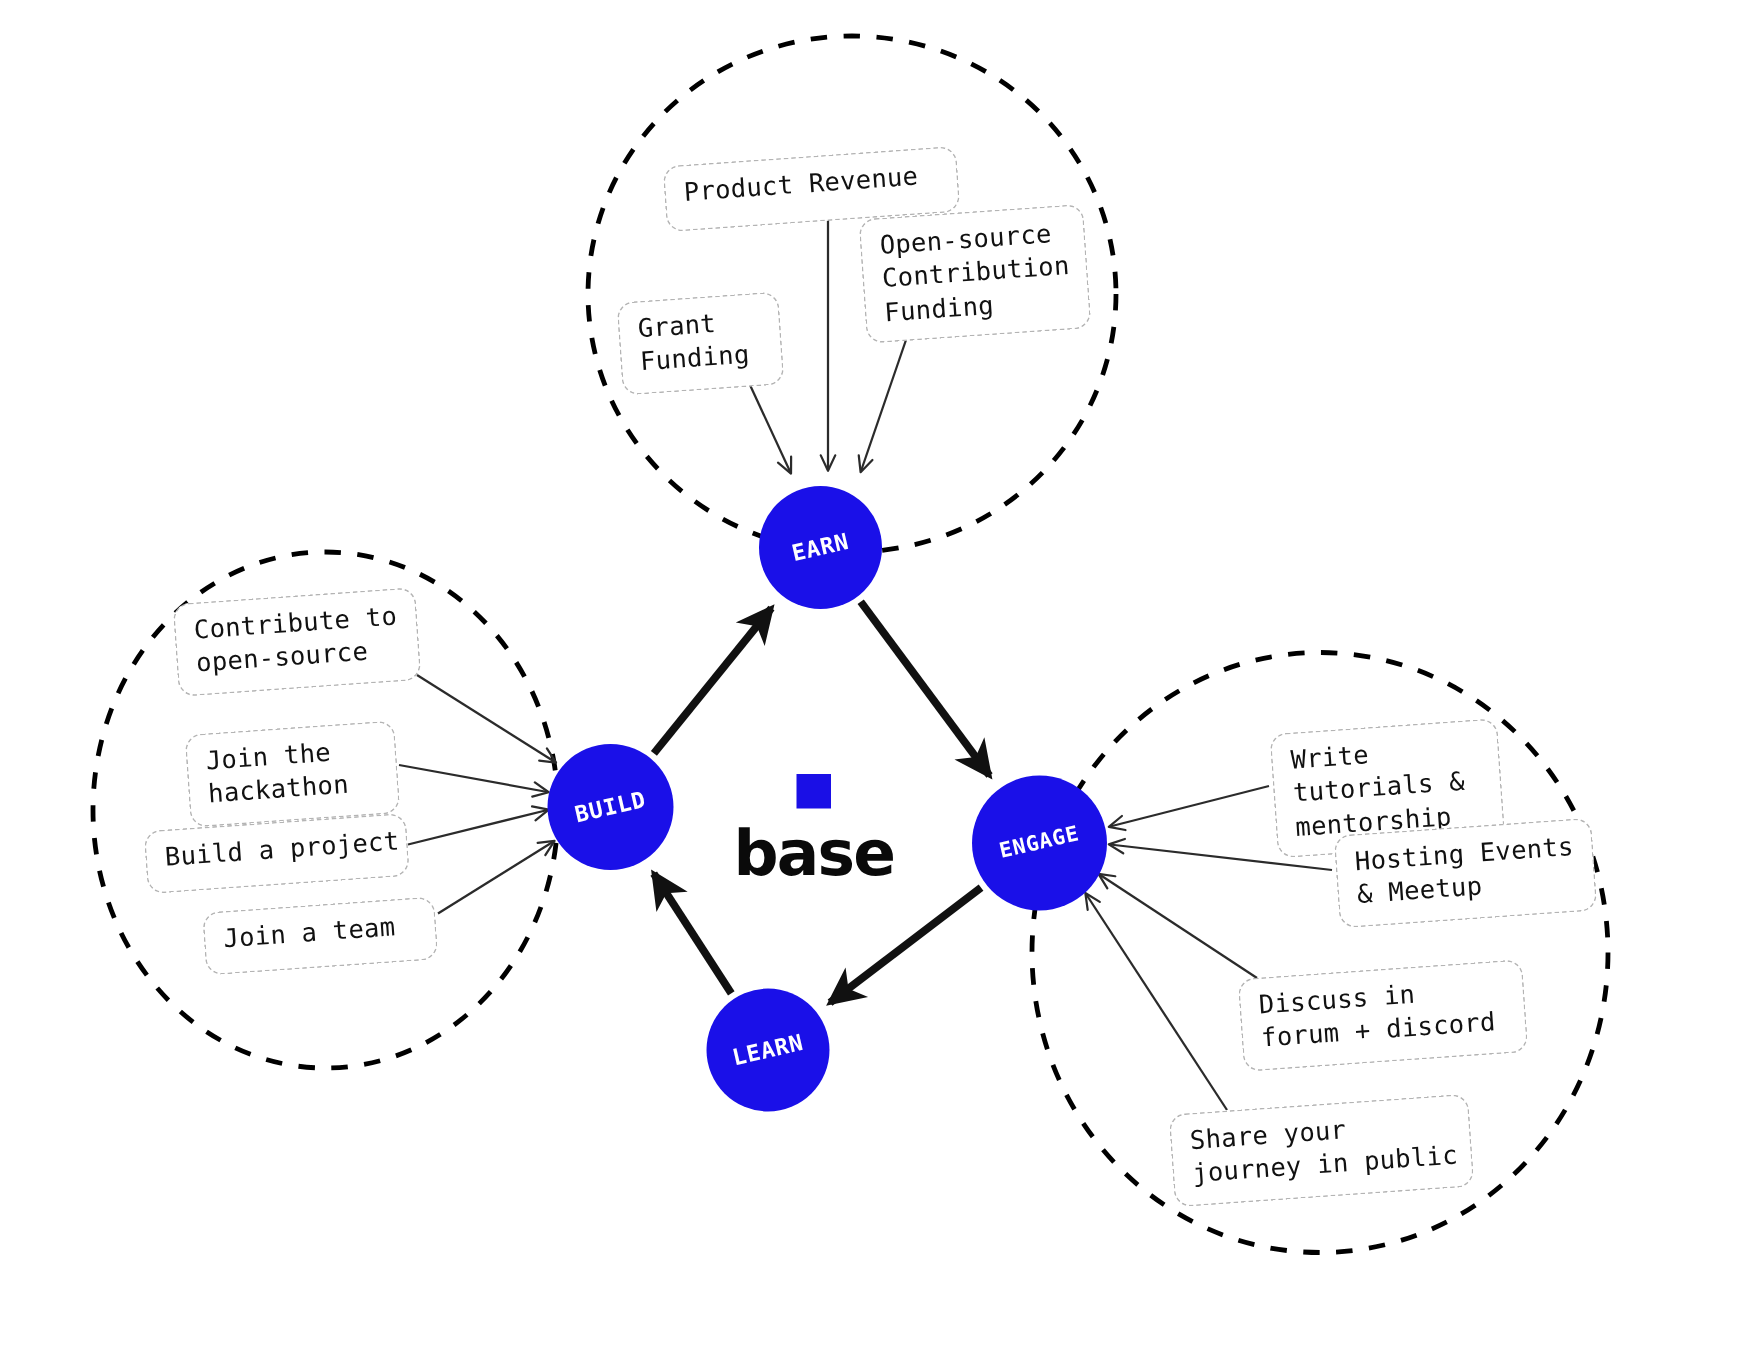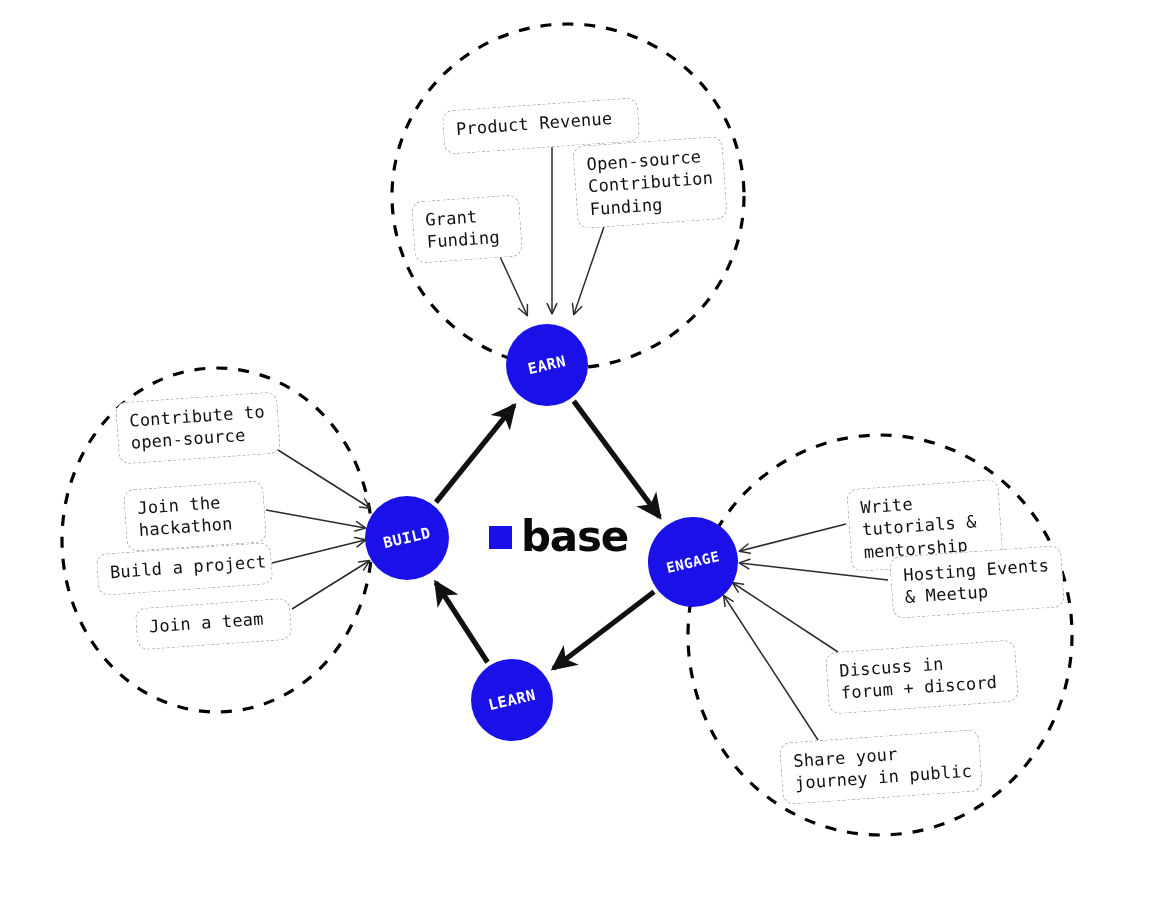--- a/index.html
+++ b/index.html
@@ -76,20 +76,21 @@
     white-space: pre;
     letter-spacing: 0.2px;
   }
 
   
   #brand {
     position: absolute;
     display: flex;
     align-items: center;
     gap: 9px;
+    flex-direction: column;
   }
   #brand .brand-mark {
     width: 23px;
     height: 23px;
     background: #1a0fe6;
     display: block;
   }
   #brand .brand-text {
     font-family: "DejaVu Sans", sans-serif;
     font-weight: bold;

